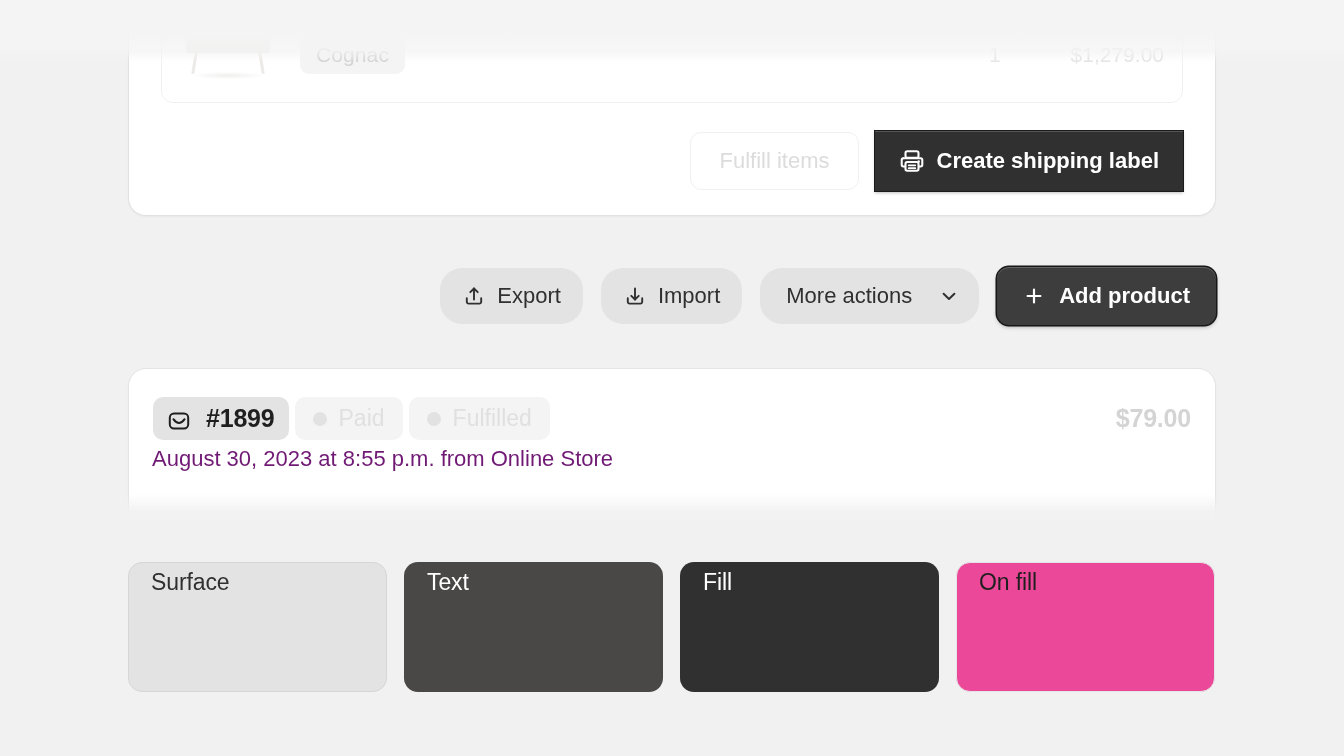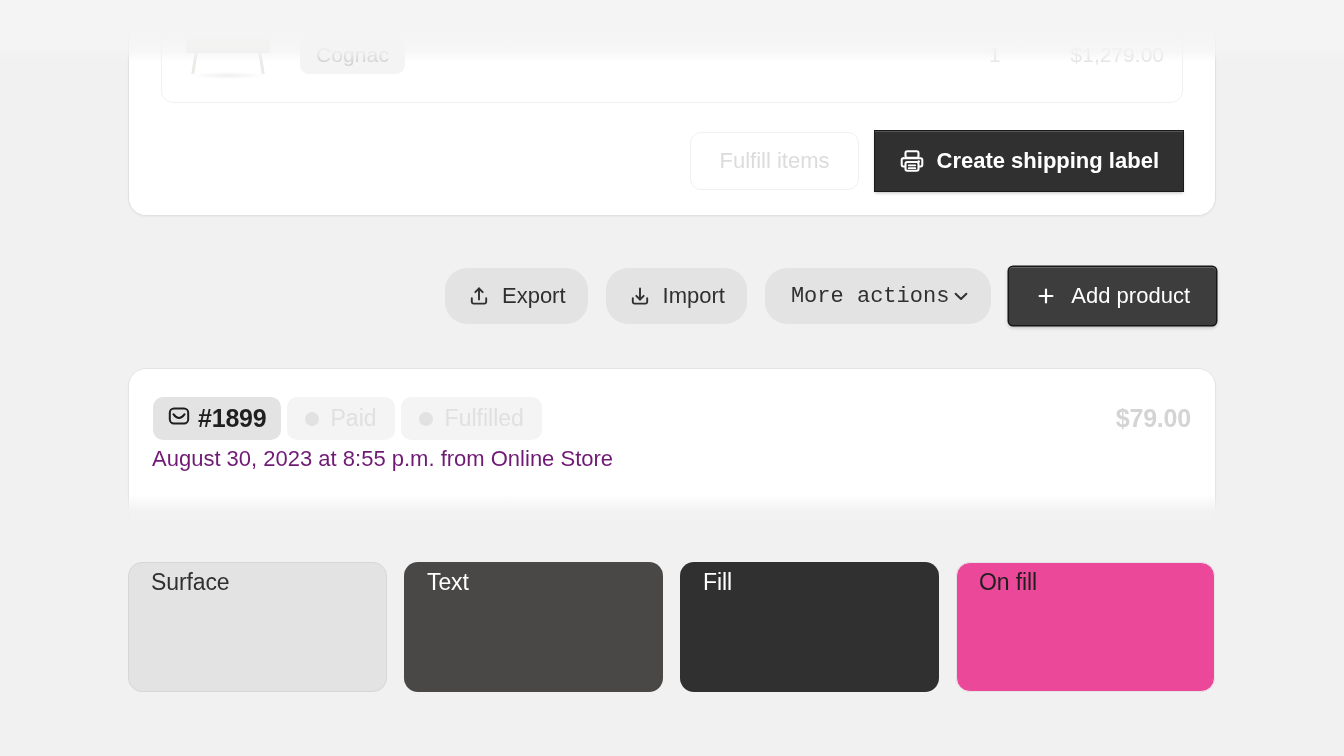--- a/index.html
+++ b/index.html
@@ -164,28 +164,28 @@
 
   .btn-subdued {
     background: #e3e3e3;
     color: #303030;
     font-size: 22px;
     border-radius: 22px;
     height: 56px;
     padding: 0 22px;
     gap: 11px;
   }
-  .btn-subdued.with-chevron { padding: 0 18px 0 26px; gap: 0; font-family: Liberation Mono, monospace; }
+  .btn-subdued.with-chevron { padding: 0 18px 0 26px; gap: 25px; }
 
   .btn-add-product {
     background: #3d3d3d;
     color: #ffffff;
     font-size: 22px;
-    font-weight: 400;
-    border-radius: 4px;
+    font-weight: 700;
+    border-radius: 12px;
     height: 58px;
     padding: 0 26px;
     gap: 14px;
     box-shadow: 0 0 0 1.5px #171717, 0 1px 0 0 rgba(255,255,255,.20) inset, 0 2px 4px rgba(0,0,0,.3);
   }
 
   
   .order-card {
     position: absolute;
     left: 128px;
@@ -204,22 +204,22 @@
     left: 24px;
     top: 28px;
     right: 24px;
     display: flex;
     align-items: center;
     gap: 6px;
   }
 
   .order-badge {
     display: inline-flex;
-    align-items: flex-start;
-    gap: 7px;
+    align-items: flex-end;
+    gap: 15px;
     background: #e3e3e3;
     border-radius: 10px;
     padding: 7px 14px;
     color: #1f1f1f;
     font-size: 25px;
     font-weight: 700;
     letter-spacing: -.2px;
   }
 
   .status-pill {

